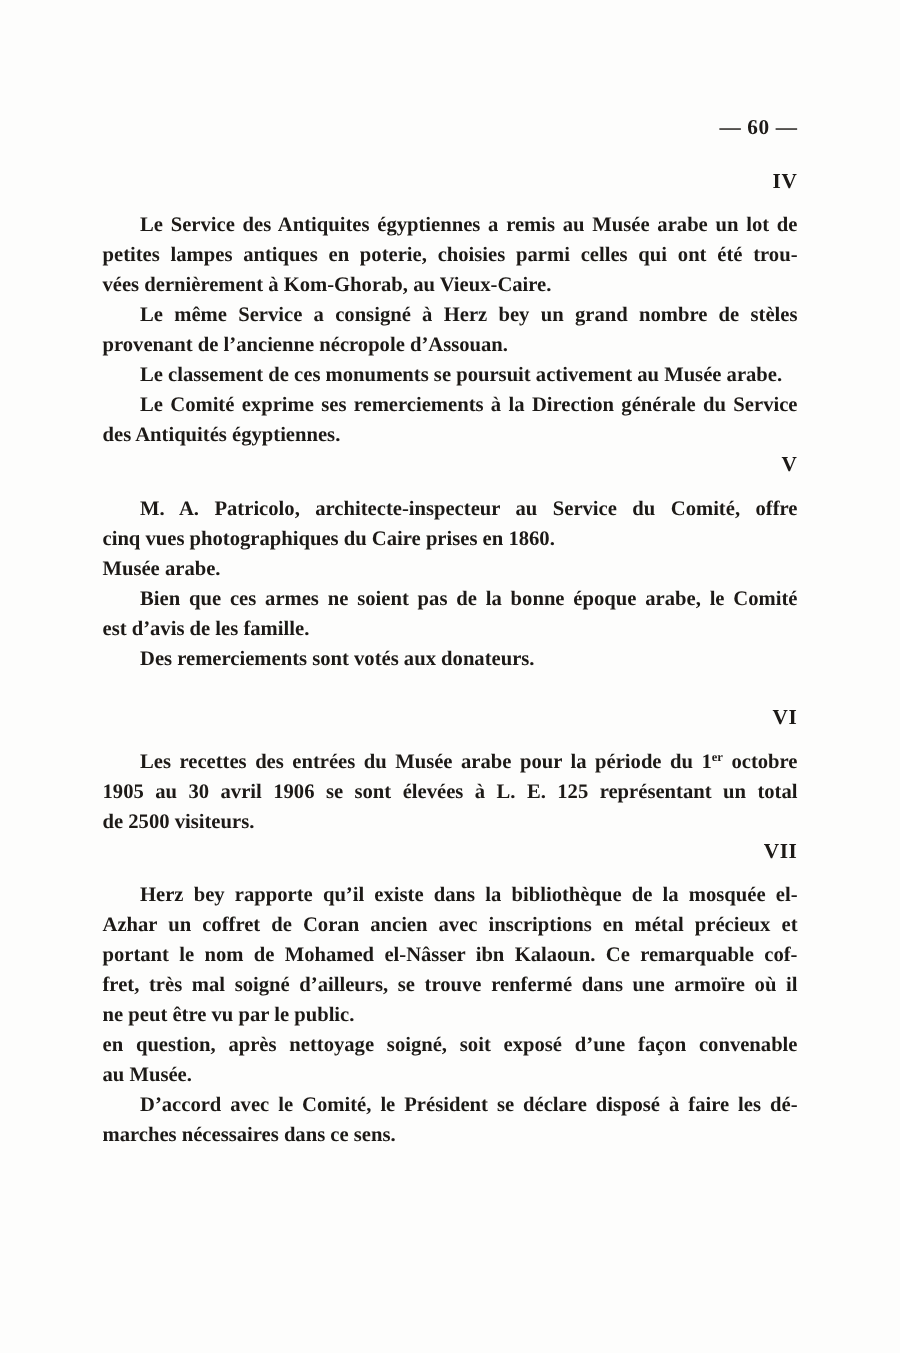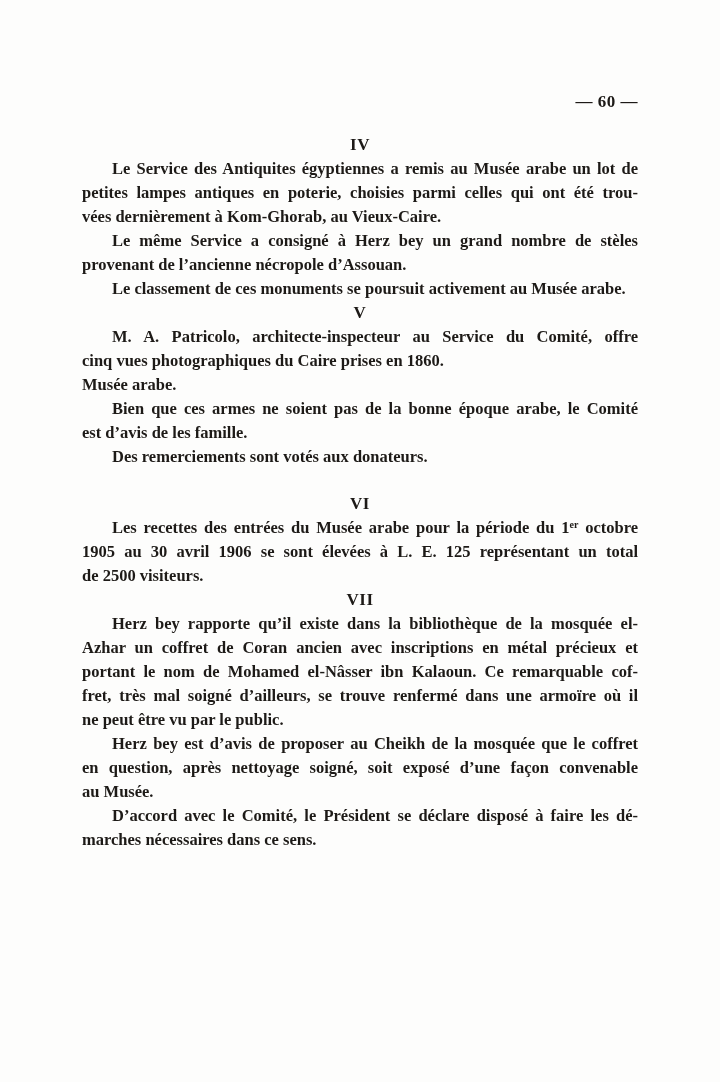--- a/index.html
+++ b/index.html
@@ -22,29 +22,29 @@
     font-weight: bold;
     font-size: 16.5px;
     line-height: 24px;
   }
   .page-number {
     text-align: right;
     font-size: 17px;
     letter-spacing: 0.5px;
   }
   .heading {
-    text-align: center;
+    text-align: right;
     font-size: 17px;
     letter-spacing: 0.5px;
   }
   .section-0 { margin-top: 19px; }
   .section-1 { margin-top: 0; }
   .section-2 { margin-top: 23px; }
   .section-3 { margin-top: 0; }
-  .section-body { }
+  .section-body { margin-top: 11px; }
   .paragraph { margin: 0; }
   .line {
     text-align: justify;
     text-align-last: justify;
     white-space: normal;
   }
   .line.first { text-indent: 30px; }
   .line.last {
     text-align: center;
     text-align-last: left;
@@ -69,20 +69,24 @@
             <div class="line first">Le Service des Antiquites égyptiennes a remis au Musée arabe un lot de</div>
             <div class="line">petites lampes antiques en poterie, choisies parmi celles qui ont été trou-</div>
             <div class="line last">vées dernièrement à Kom-Ghorab, au Vieux-Caire.</div>
           </div>
           <div class="paragraph">
             <div class="line first">Le même Service a consigné à Herz bey un grand nombre de stèles</div>
             <div class="line last">provenant de l’ancienne nécropole d’Assouan.</div>
           </div>
           <div class="paragraph">
             <div class="line first last">Le classement de ces monuments se poursuit activement au Musée arabe.</div>
+          </div>
+          <div class="paragraph">
+            <div class="line first">Le Comité exprime ses remerciements à la Direction générale du Service</div>
+            <div class="line last">des Antiquités égyptiennes.</div>
           </div>
         </div>
       </div>
       <div class="section section-1">
         <div class="heading">V</div>
         <div class="section-body">
           <div class="paragraph">
             <div class="line first">M. A. Patricolo, architecte-inspecteur au Service du Comité, offre</div>
             <div class="line last">cinq vues photographiques du Caire prises en 1860.</div>
           </div>
@@ -112,21 +116,20 @@
         <div class="heading">VII</div>
         <div class="section-body">
           <div class="paragraph">
             <div class="line first">Herz bey rapporte qu’il existe dans la bibliothèque de la mosquée el-</div>
             <div class="line">Azhar un coffret de Coran ancien avec inscriptions en métal précieux et</div>
             <div class="line">portant le nom de Mohamed el-Nâsser ibn Kalaoun. Ce remarquable cof-</div>
             <div class="line">fret, très mal soigné d’ailleurs, se trouve renfermé dans une armoïre où il</div>
             <div class="line last">ne peut être vu par le public.</div>
           </div>
           <div class="paragraph">
-            <div class="line first">Herz bey est d’avis de proposer au Cheikh de la mosquée que le coffret</div>
             <div class="line">en question, après nettoyage soigné, soit exposé d’une façon convenable</div>
             <div class="line last">au Musée.</div>
           </div>
           <div class="paragraph">
             <div class="line first">D’accord avec le Comité, le Président se déclare disposé à faire les dé-</div>
             <div class="line last">marches nécessaires dans ce sens.</div>
           </div>
         </div>
       </div>
     </div>

